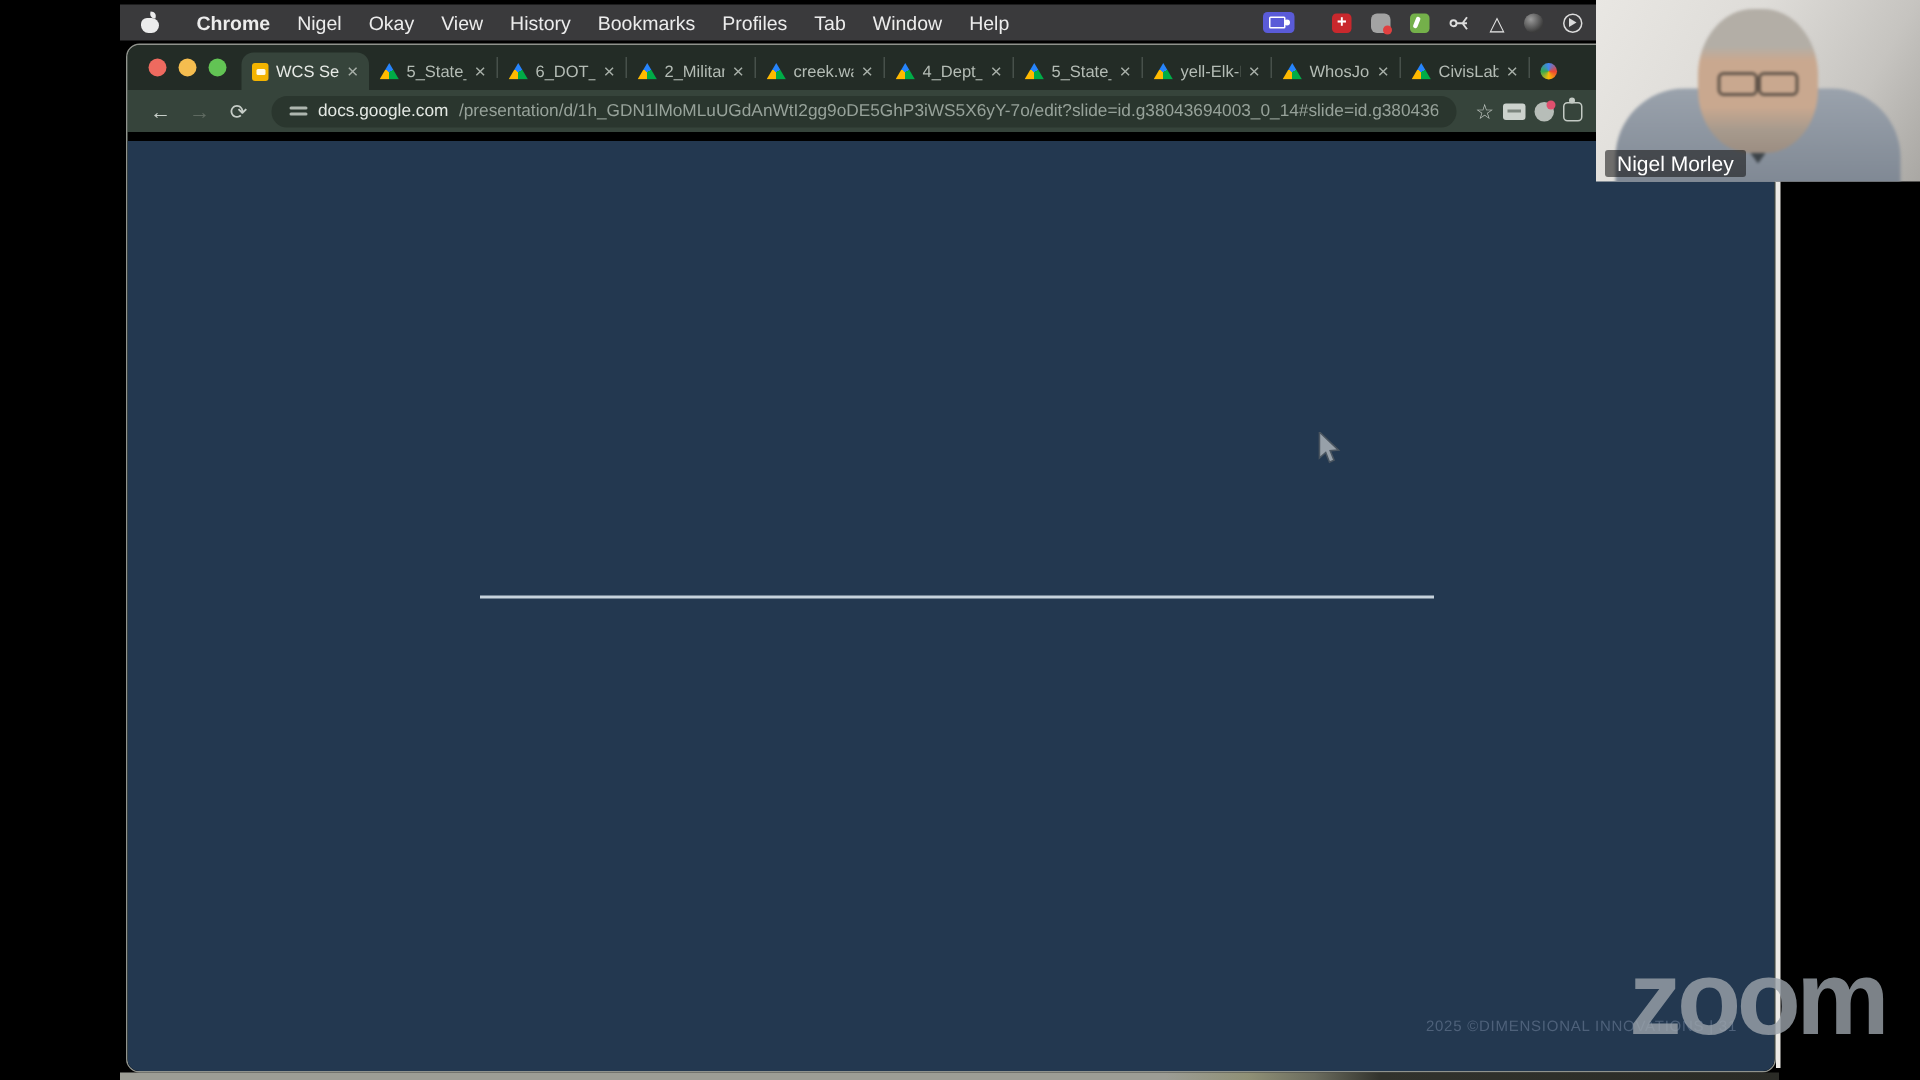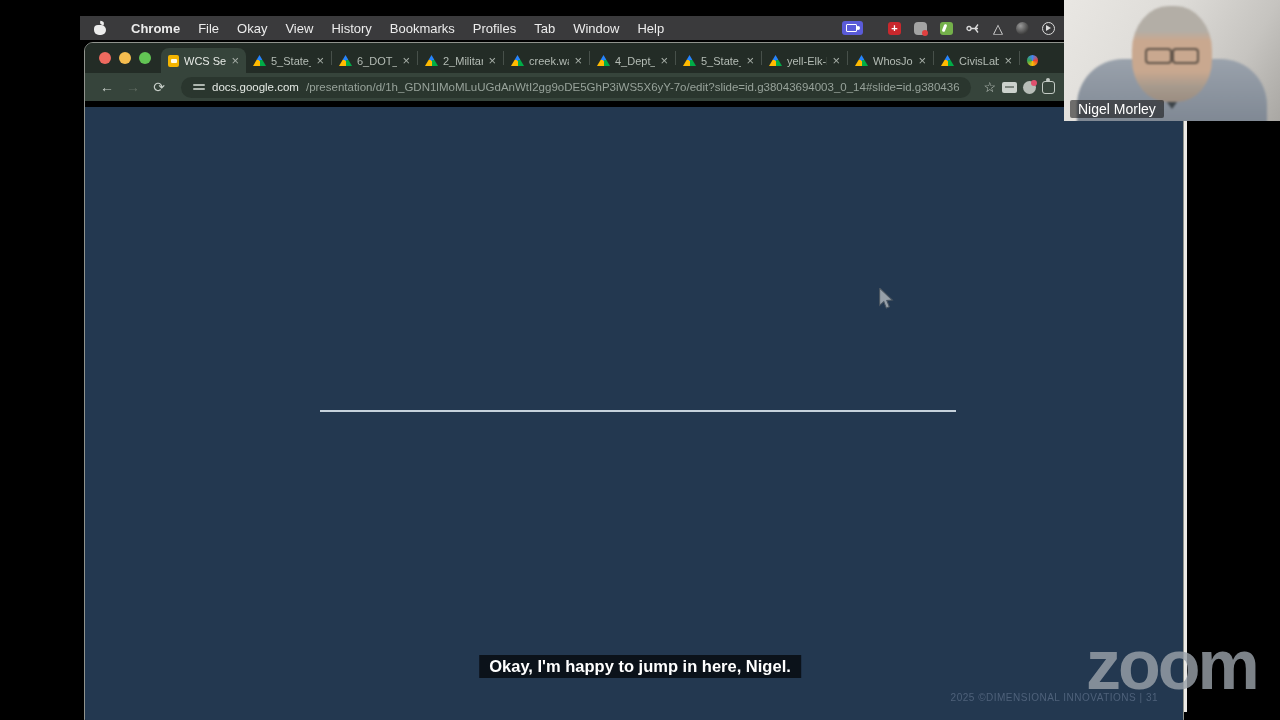--- a/index.html
+++ b/index.html
@@ -1,20 +1,20 @@
 <!DOCTYPE html>
 <html><head>
 <meta charset="utf-8">
 <style>
   * { margin:0; padding:0; box-sizing:border-box; }
   html,body { width:1280px; height:720px; background:#000; overflow:hidden;
               font-family:"Liberation Sans", sans-serif; }
 
   
-  .screen { position:absolute; left:80px; top:16px; width:1106px; height:596px; background:#000; }
+  .screen { position:absolute; left:80px; top:3px; width:1106px; height:596px; background:#000; }
 
   
   .menubar { position:absolute; left:0; top:0; width:100%; height:24px; background:#3a3a3c;
              display:flex; align-items:center; padding:0 14px; color:#ececec; font-size:13px; }
   .menubar .apple { width:12px; height:13px; position:relative; margin-right:16px; }
   .menubar .apple::before { content:''; position:absolute; bottom:0; left:0; width:12px; height:10px;
              background:#ececec; border-radius:4px 5px 5px 5px; }
   .menubar .apple::after { content:''; position:absolute; top:-1px; left:6px; width:4px; height:4px;
              background:#ececec; border-radius:0 70% 0 70%; transform:rotate(10deg); }
   .menu-item { padding:0 9px; white-space:nowrap; }
@@ -128,21 +128,21 @@
   .cursor { position:absolute; left:876px; top:288px; z-index:50; }
 </style>
 </head>
 <body>
 
 <div class="screen">
 
   <div class="menubar">
     <span class="apple"></span>
     <span class="menu-app">Chrome</span>
-    <span class="menu-item">File</span>
+    <span class="menu-item">Nigel</span>
     <span class="menu-item">Okay</span>
     <span class="menu-item">View</span>
     <span class="menu-item">History</span>
     <span class="menu-item">Bookmarks</span>
     <span class="menu-item">Profiles</span>
     <span class="menu-item">Tab</span>
     <span class="menu-item">Window</span>
     <span class="menu-item">Help</span>
     <span class="status">
       <span class="ic-share"></span>
@@ -256,21 +256,20 @@
       <span class="star">☆</span>
       <span class="ext-card"></span>
       <span class="ext-circ"></span>
       <span class="puzzle"></span>
       <span class="tb-spacer"></span>
     </div>
 
     <div class="content">
       <div class="slide">
         <div class="divider"></div>
-        <div class="caption">Okay, I'm happy to jump in here, Nigel.</div>
         <div class="slide-footer">2025 ©DIMENSIONAL INNOVATIONS | 31</div>
       </div>
     </div>
 
   </div>
 
   <div class="desktop-strip"></div>
 </div>
 
 <div class="edge-line"></div>

